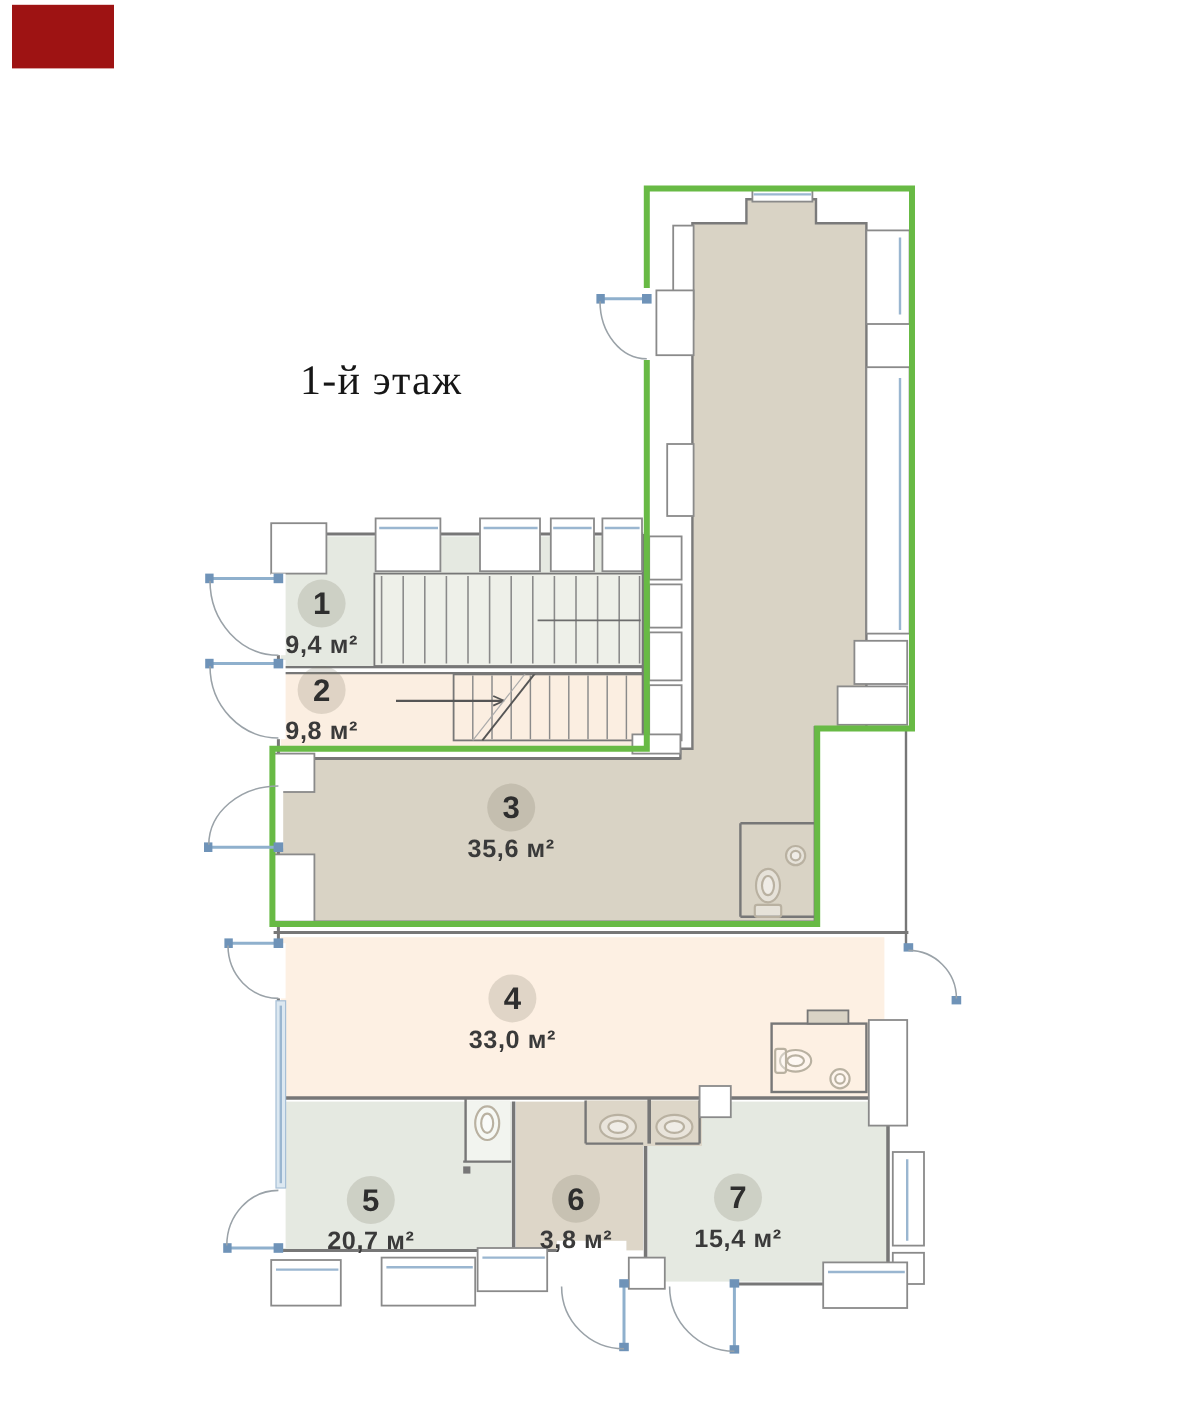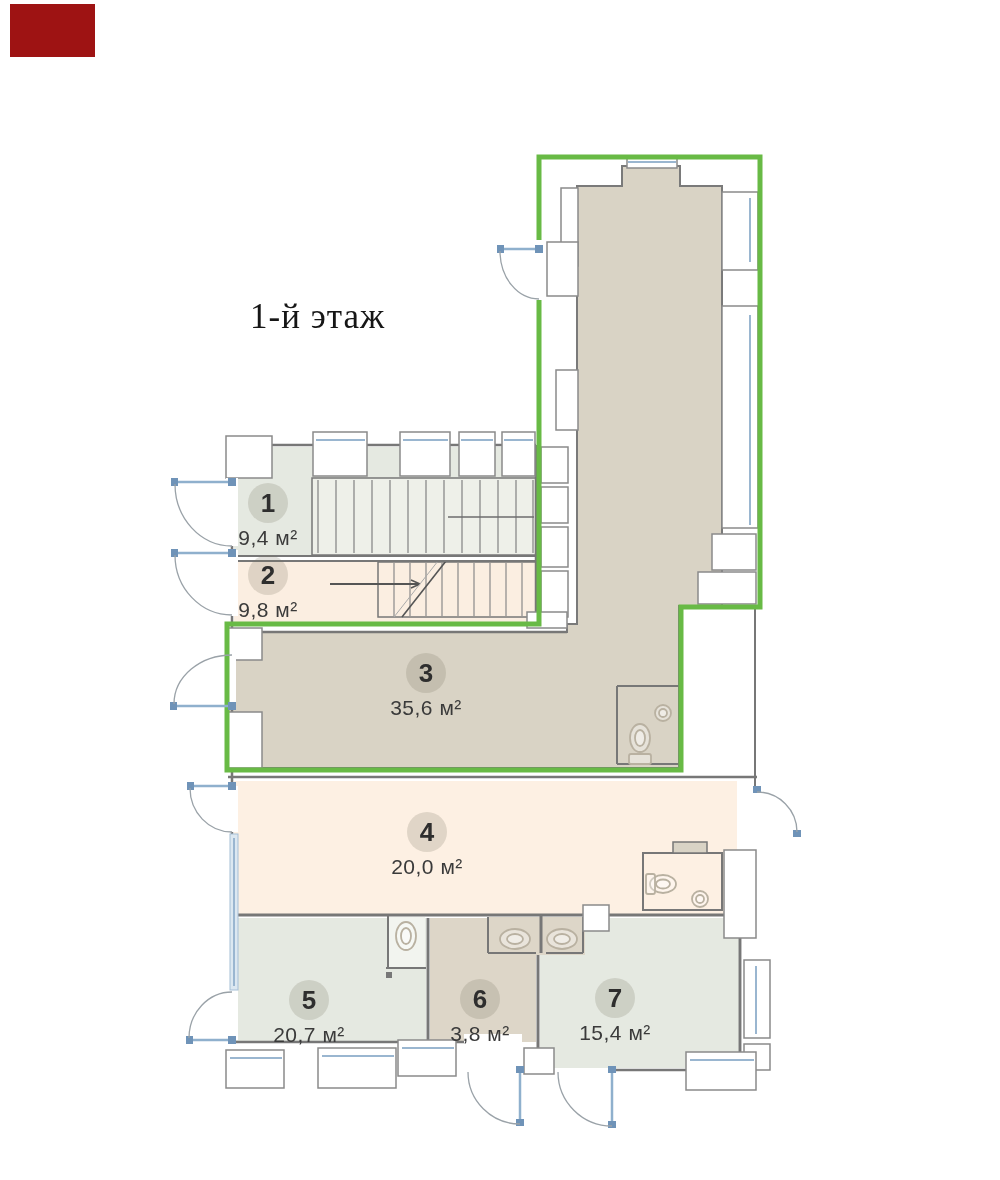--- a/index.html
+++ b/index.html
@@ -7,21 +7,21 @@
          font-family:"Liberation Sans",sans-serif;}
   #plan-svg{position:absolute;left:0;top:0;width:1000px;height:1180px;}
   .red-box{position:absolute;left:10px;top:4px;width:85px;height:53px;background:#9e1313;}
   .floor-title{position:absolute;left:250px;top:297px;width:200px;
         font-family:"Liberation Serif","DejaVu Serif",serif;font-size:35px;color:#161616;
         letter-spacing:1px;white-space:nowrap;}
   .room-label{position:absolute;width:120px;text-align:center;}
   .num-circle{width:40px;height:40px;margin:0 auto;border-radius:50%;
         background:rgba(125,118,100,0.22);display:flex;align-items:center;justify-content:center;
         font-size:26px;font-weight:bold;color:#2e2e2e;}
-  .area-text{margin-top:3px;font-size:21px;font-weight:normal;color:#3a3a3a;letter-spacing:0.5px;
+  .area-text{margin-top:3px;font-size:21px;font-weight:bold;color:#3a3a3a;letter-spacing:0.5px;
         white-space:nowrap;}
   
   .lbl1{left:208px;top:483px;}
   .lbl2{left:208px;top:555px;}
   .lbl3{left:366px;top:653px;}
   .lbl4{left:367px;top:812px;}
   .lbl5{left:249px;top:980px;}
   .lbl6{left:420px;top:979px;}
   .lbl7{left:555px;top:978px;}
 </style>
@@ -230,21 +230,21 @@
   <div class="room-label lbl2">
     <div class="num-circle">2</div>
     <div class="area-text">9,8 м²</div>
   </div>
   <div class="room-label lbl3">
     <div class="num-circle">3</div>
     <div class="area-text">35,6 м²</div>
   </div>
   <div class="room-label lbl4">
     <div class="num-circle">4</div>
-    <div class="area-text">20,0 м²</div>
+    <div class="area-text">33,0 м²</div>
   </div>
   <div class="room-label lbl5">
     <div class="num-circle">5</div>
     <div class="area-text">20,7 м²</div>
   </div>
   <div class="room-label lbl6">
     <div class="num-circle">6</div>
     <div class="area-text">3,8 м²</div>
   </div>
   <div class="room-label lbl7">

